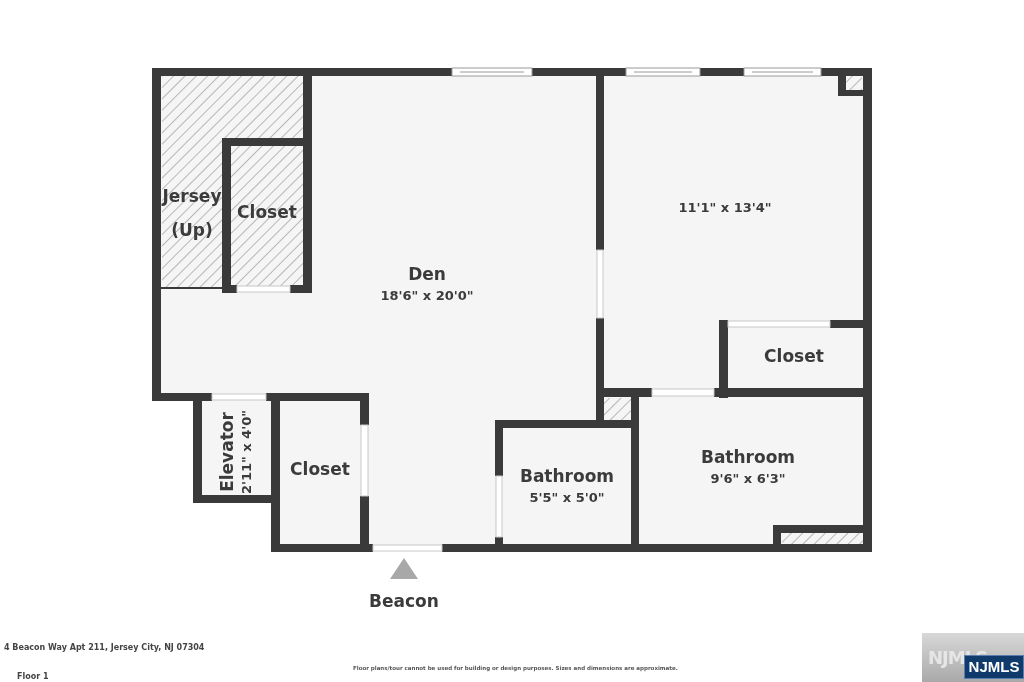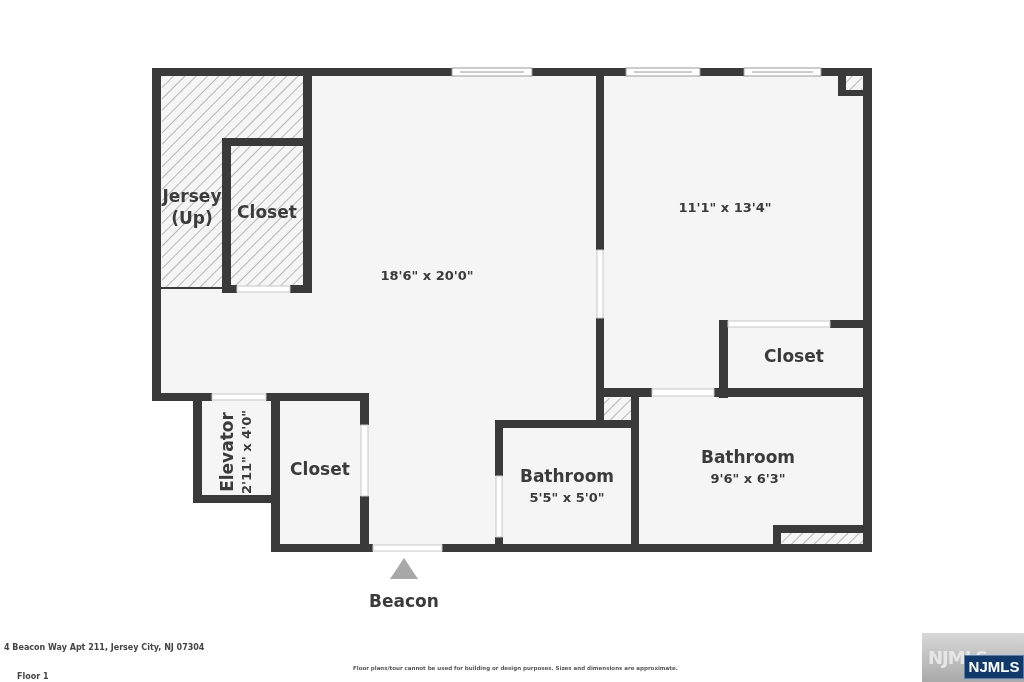--- a/index.html
+++ b/index.html
@@ -117,28 +117,29 @@
     <rect x="361" y="425" width="7" height="71"></rect>
     <rect x="496" y="476" width="6" height="61"></rect>
     <rect x="373" y="545" width="69" height="6"></rect>
   </g>
 
   <polygon points="404,558 390,579 418,579" fill="#a8a8a8"></polygon>
 </svg>
 
 <div class="label" style="left:160px; top:186px; width:64px;">
   <span class="room-name">Jersey</span>
-  <span class="room-name" style="margin-top:2px;">(Up)</span>
+  <span class="room-name" style="margin-top:14px;">(Up)</span>
 </div>
 
 <div class="label" style="left:231px; top:202px; width:72px;">
   <span class="room-name">Closet</span>
 </div>
 
 <div class="label" style="left:357px; top:264px; width:140px;">
+  <span class="room-name">Den</span>
   <span class="room-dim">18'6" x 20'0"</span>
 </div>
 
 <div class="label" style="left:655px; top:196px; width:140px;">
   <span class="room-dim">11'1" x 13'4"</span>
 </div>
 
 <div class="label" style="left:744px; top:346px; width:100px;">
   <span class="room-name">Closet</span>
 </div>

